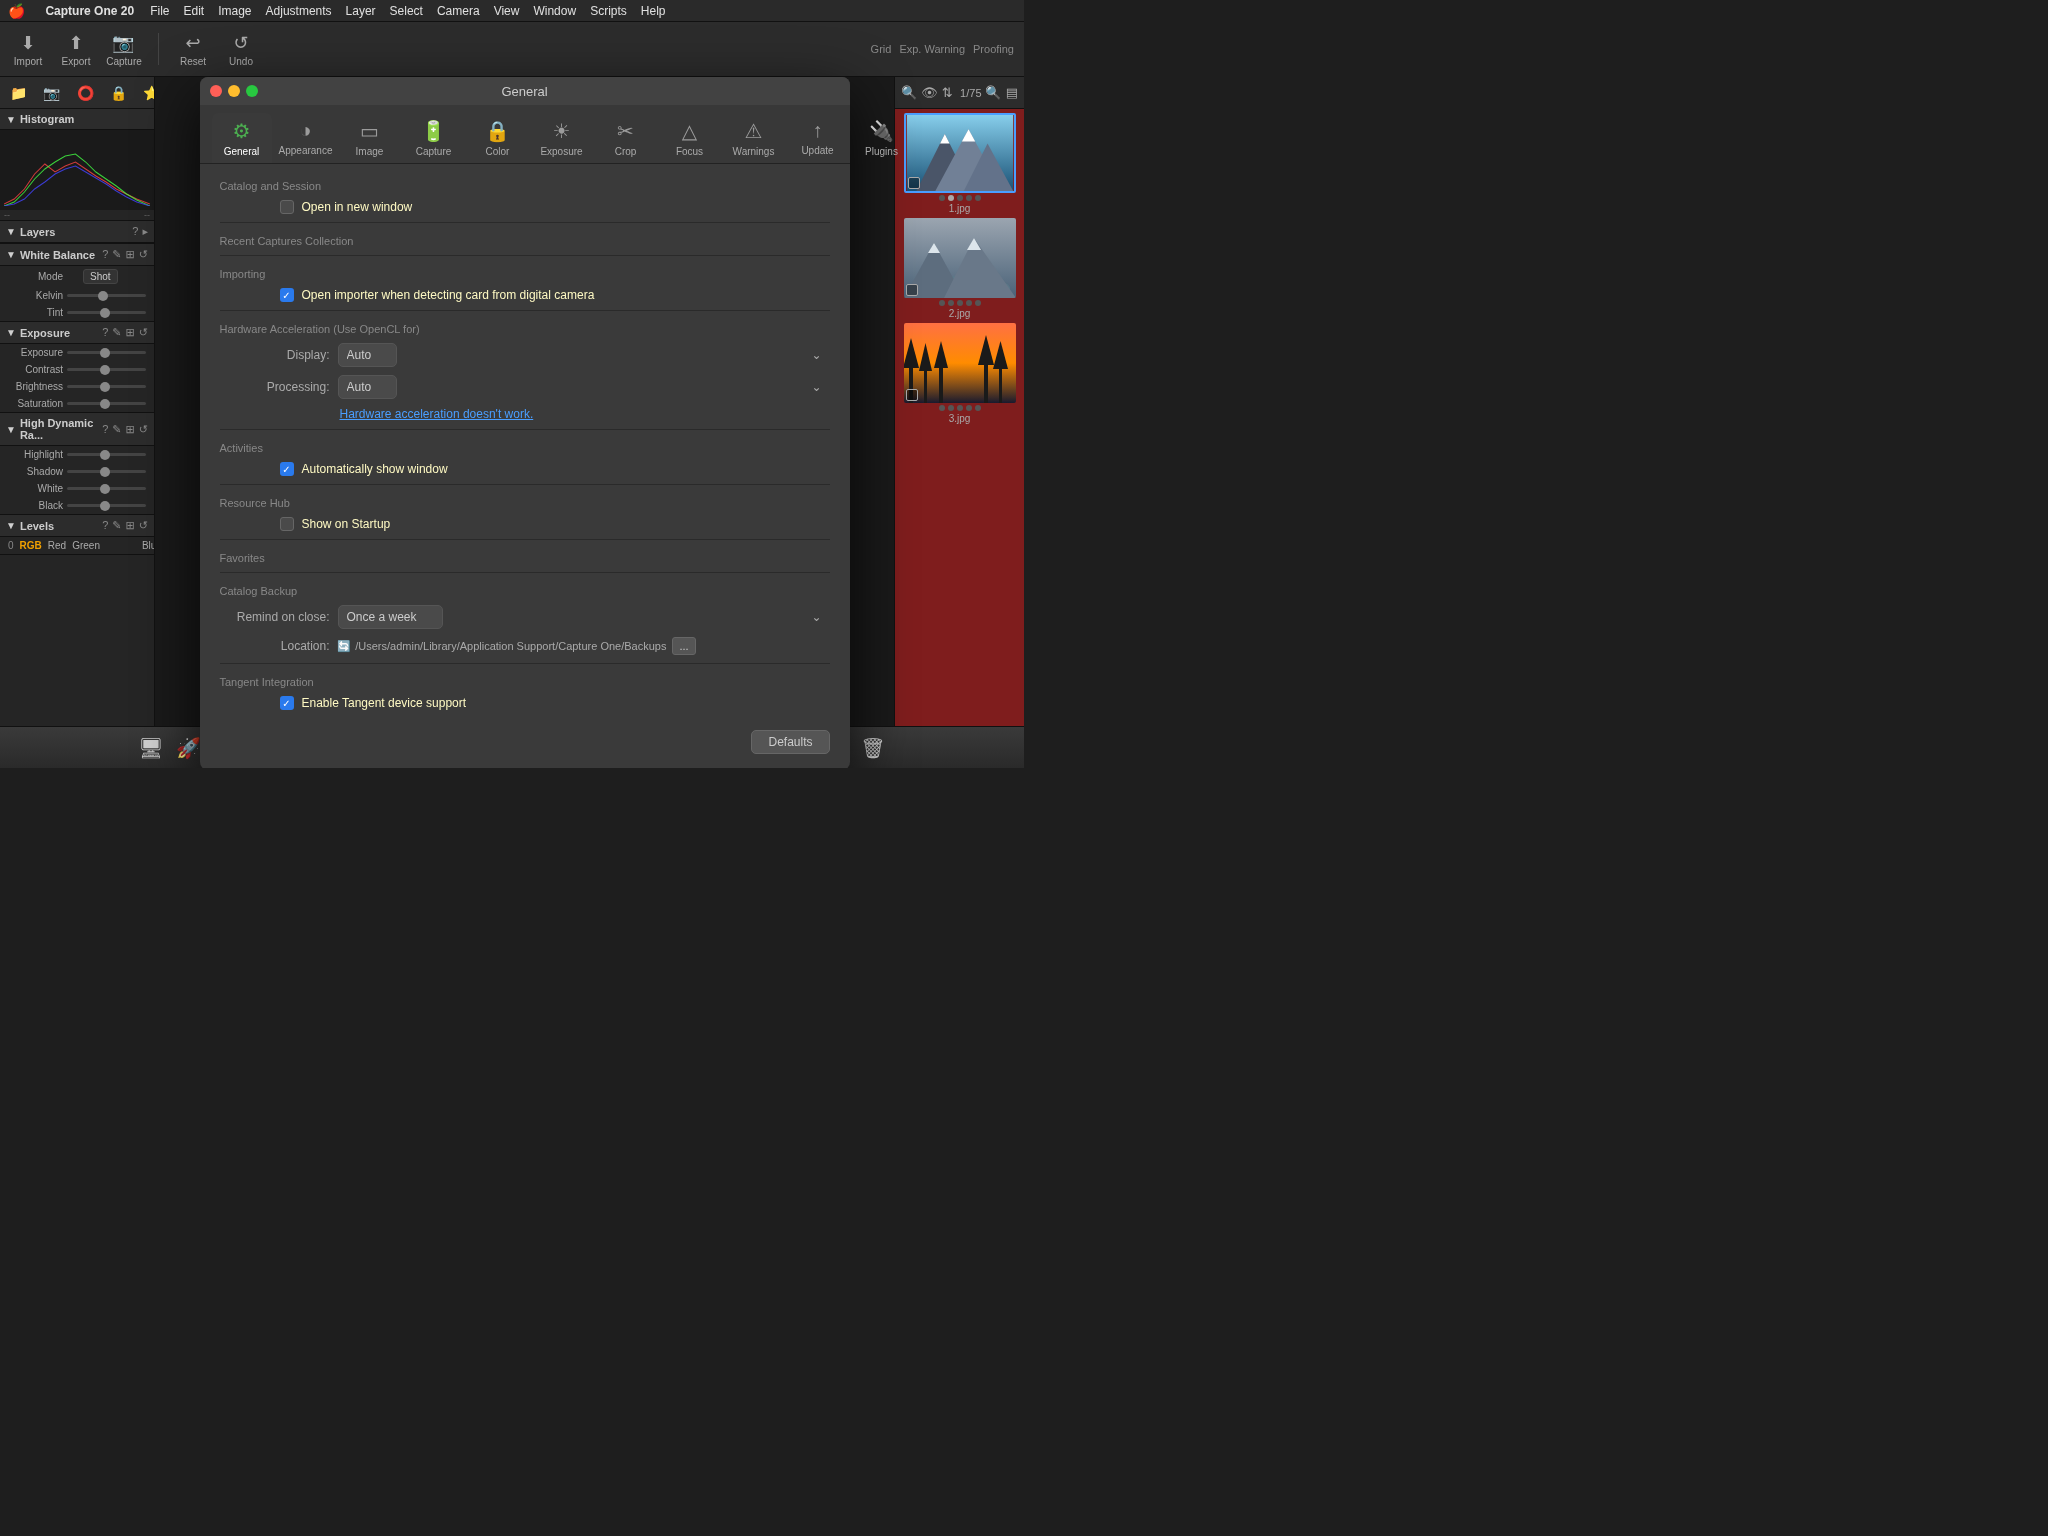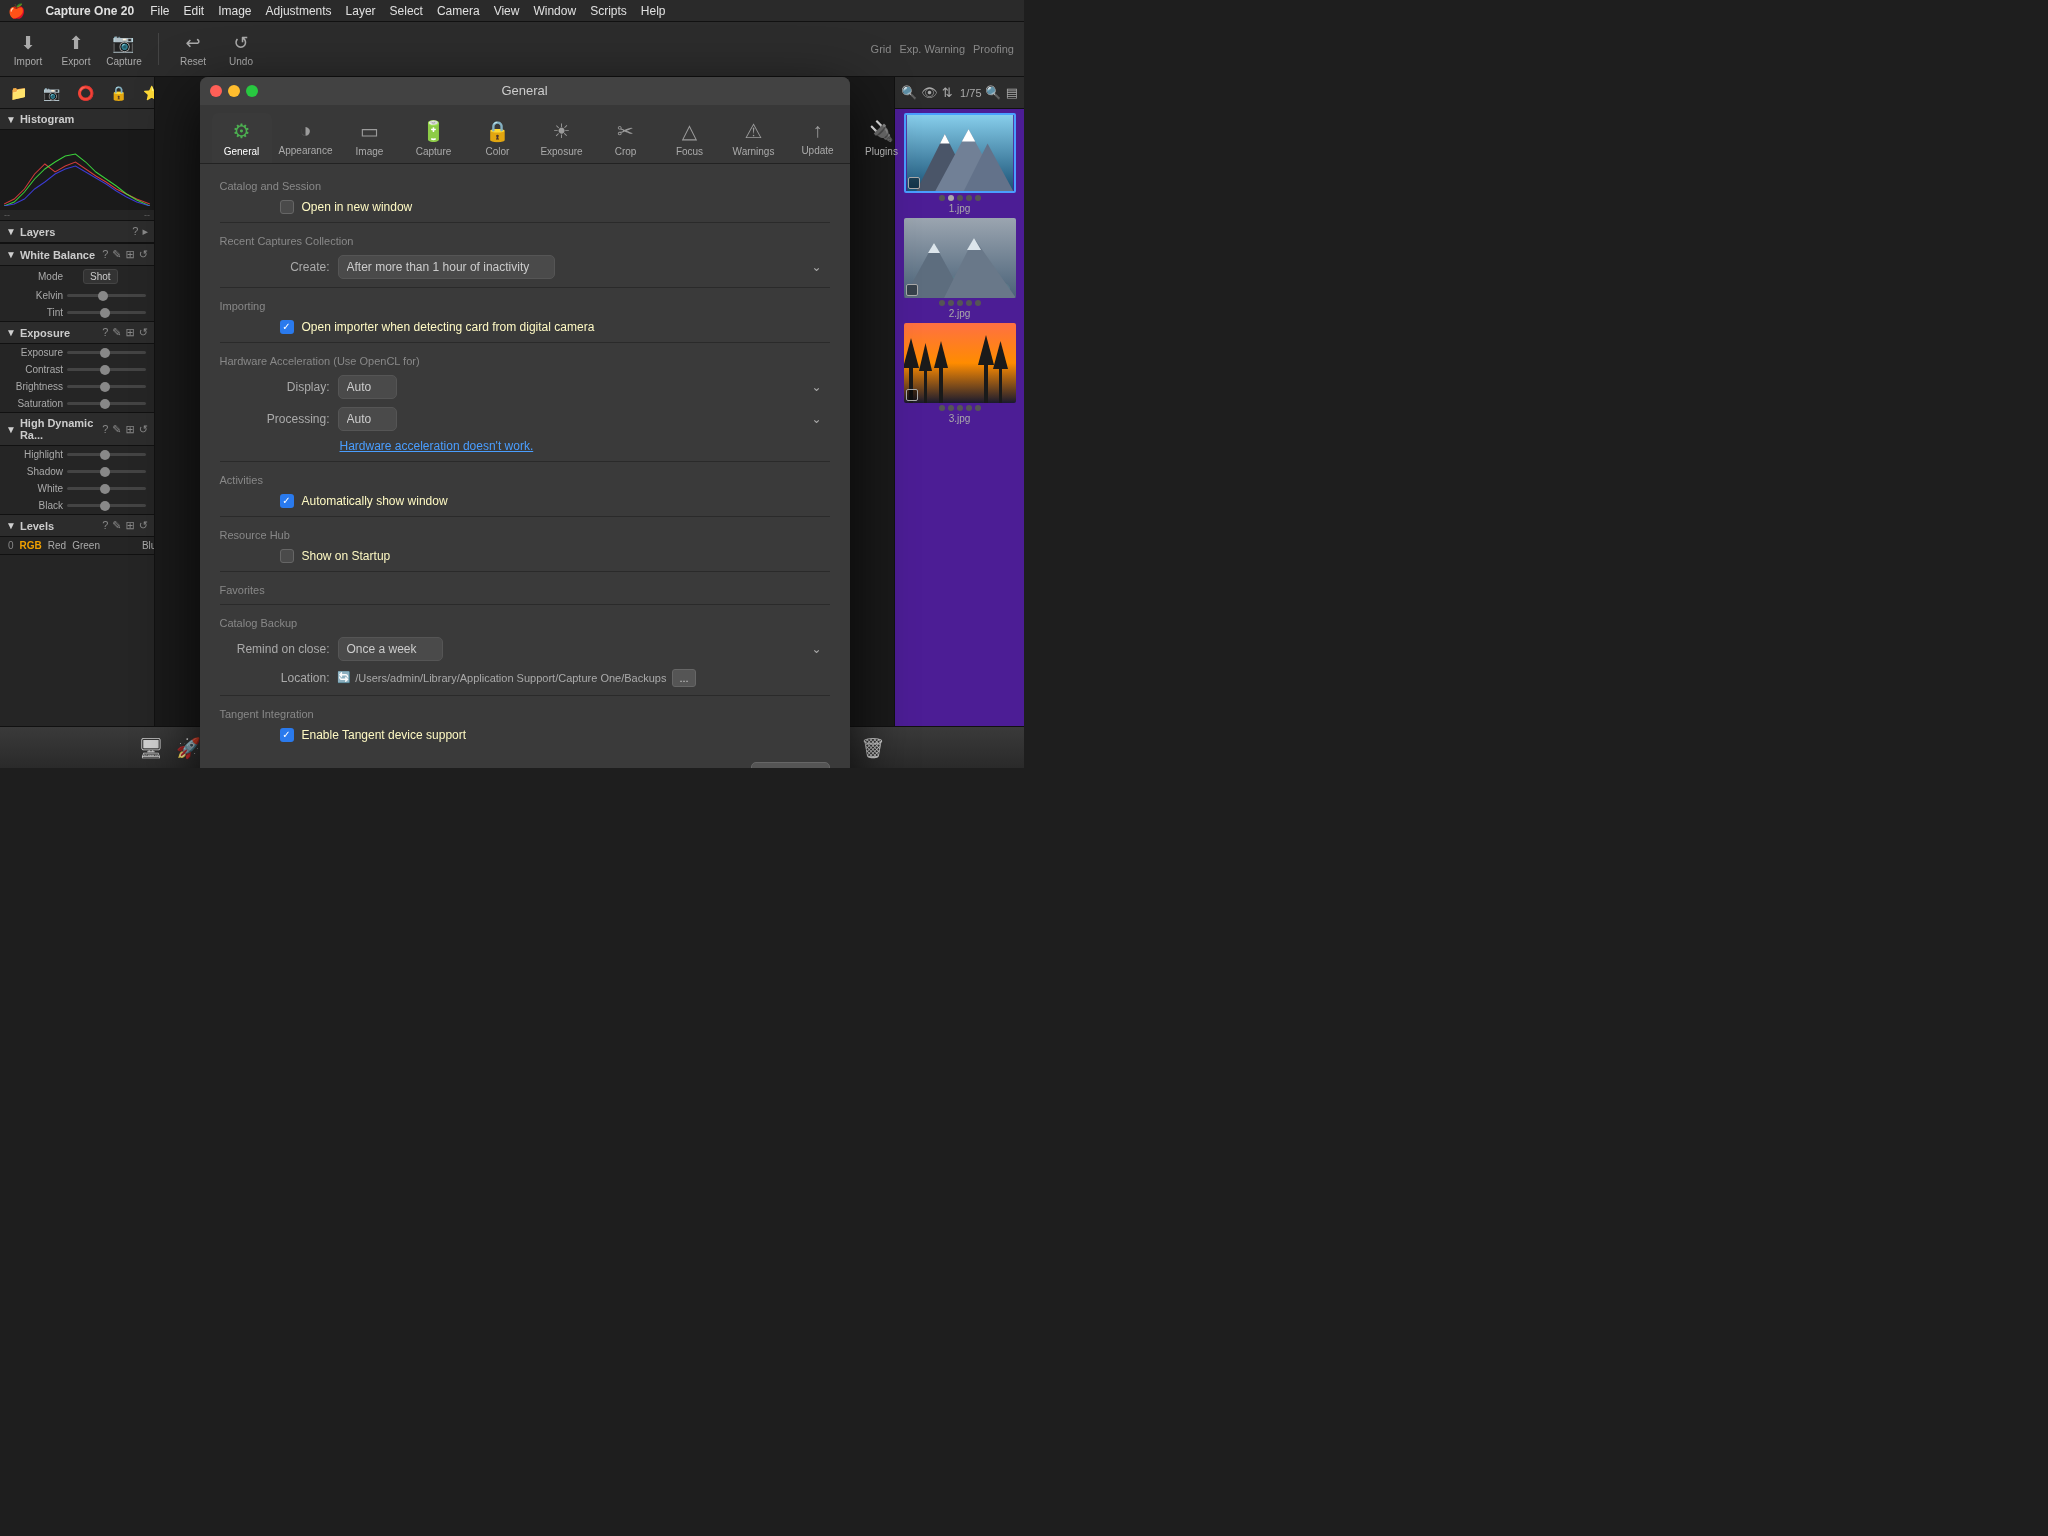--- a/index.html
+++ b/index.html
@@ -374,21 +374,21 @@
       border-bottom: 1px solid #111;
       justify-content: space-between;
     }
     .right-toolbar-left { display: flex; gap: 4px; align-items: center; }
     .right-toolbar-right { display: flex; gap: 4px; align-items: center; font-size: 11px; color: #aaa; }
 
     
     .thumb-strip {
       flex: 1;
       overflow-y: auto;
-      background: #4c1d95;
+      background: #7f1d1d;
       padding: 4px;
       display: flex;
       flex-direction: column;
       gap: 4px;
     }
     .thumb-item {
       display: flex;
       flex-direction: column;
       align-items: center;
       gap: 2px;
@@ -769,28 +769,20 @@
 
           <div class="pref-section-title">Catalog and Session</div>
           <div class="pref-row-checkbox">
             <div class="checkbox-unchecked"></div>
             <span class="pref-checkbox-label">Open in new window</span>
           </div>
 
           <div class="pref-divider"></div>
 
           <div class="pref-section-title">Recent Captures Collection</div>
-          <div class="pref-row">
-            <span class="pref-label">Create:</span>
-            <div class="select-wrapper">
-              <select class="pref-select">
-                <option>After more than 1 hour of inactivity</option>
-              </select>
-            </div>
-          </div>
 
           <div class="pref-divider"></div>
 
           <div class="pref-section-title">Importing</div>
           <div class="pref-row-checkbox">
             <div class="checkbox-checked">✓</div>
             <span class="pref-checkbox-label">Open importer when detecting card from digital camera</span>
           </div>
 
           <div class="pref-divider"></div>

